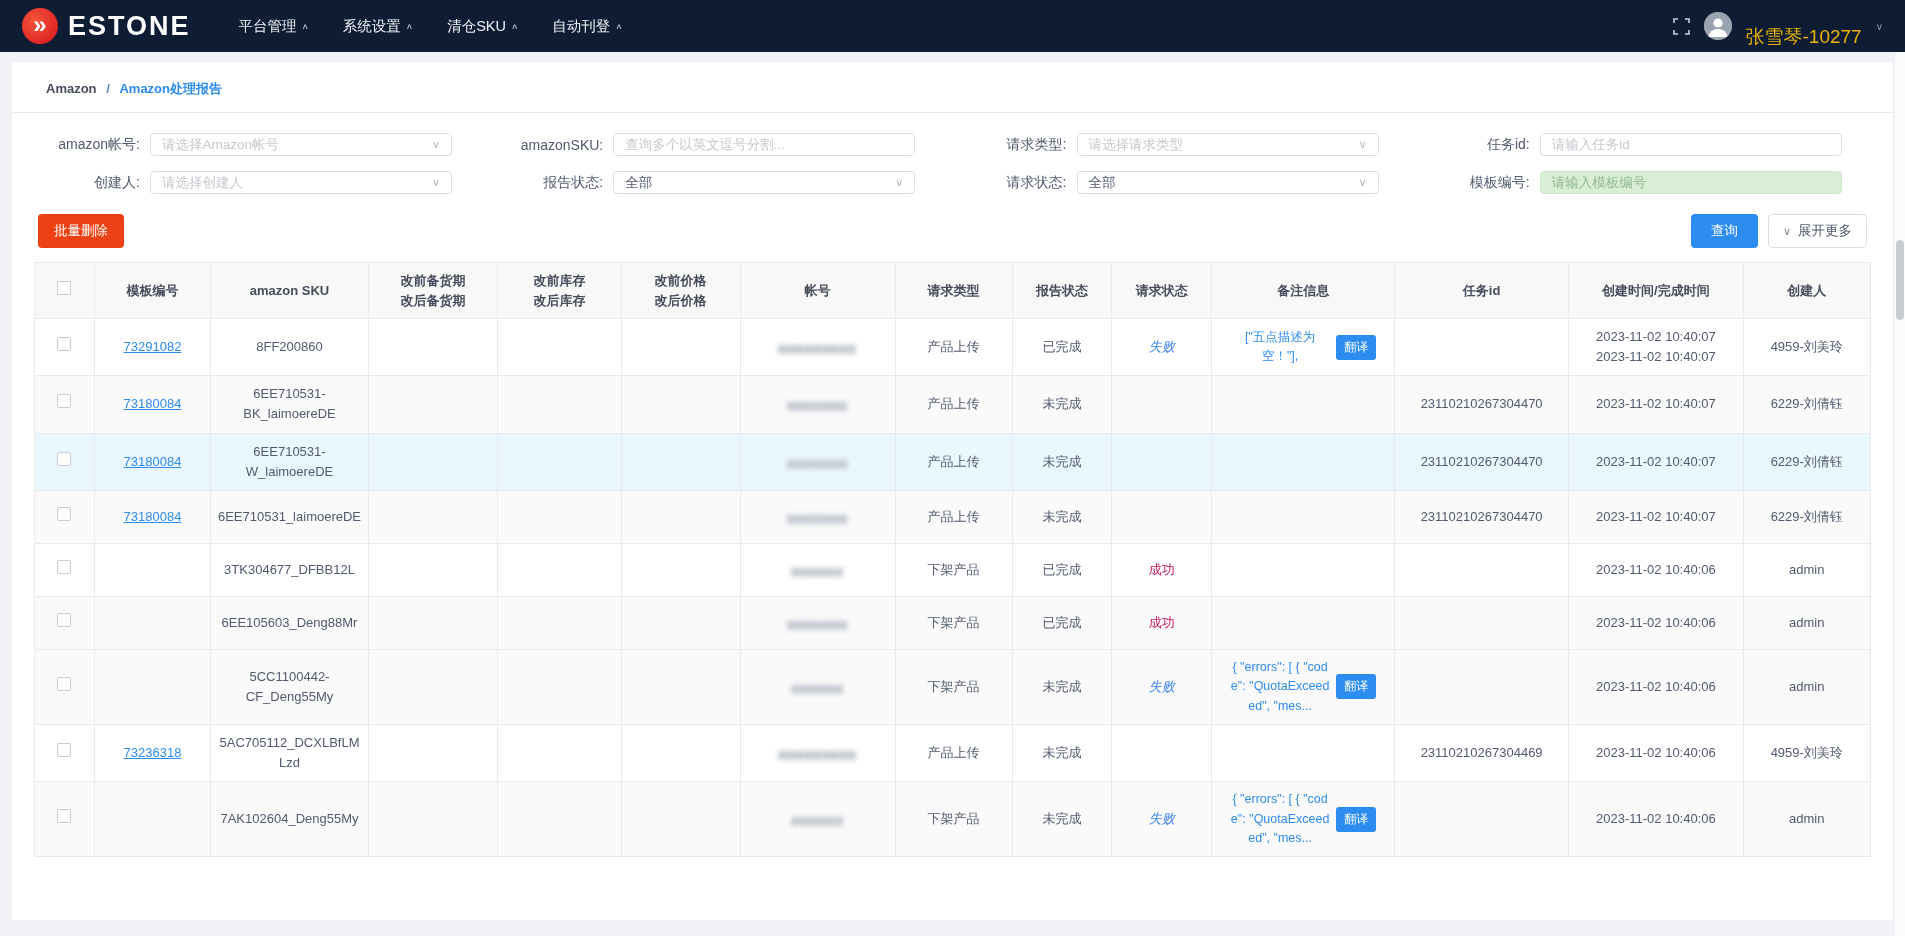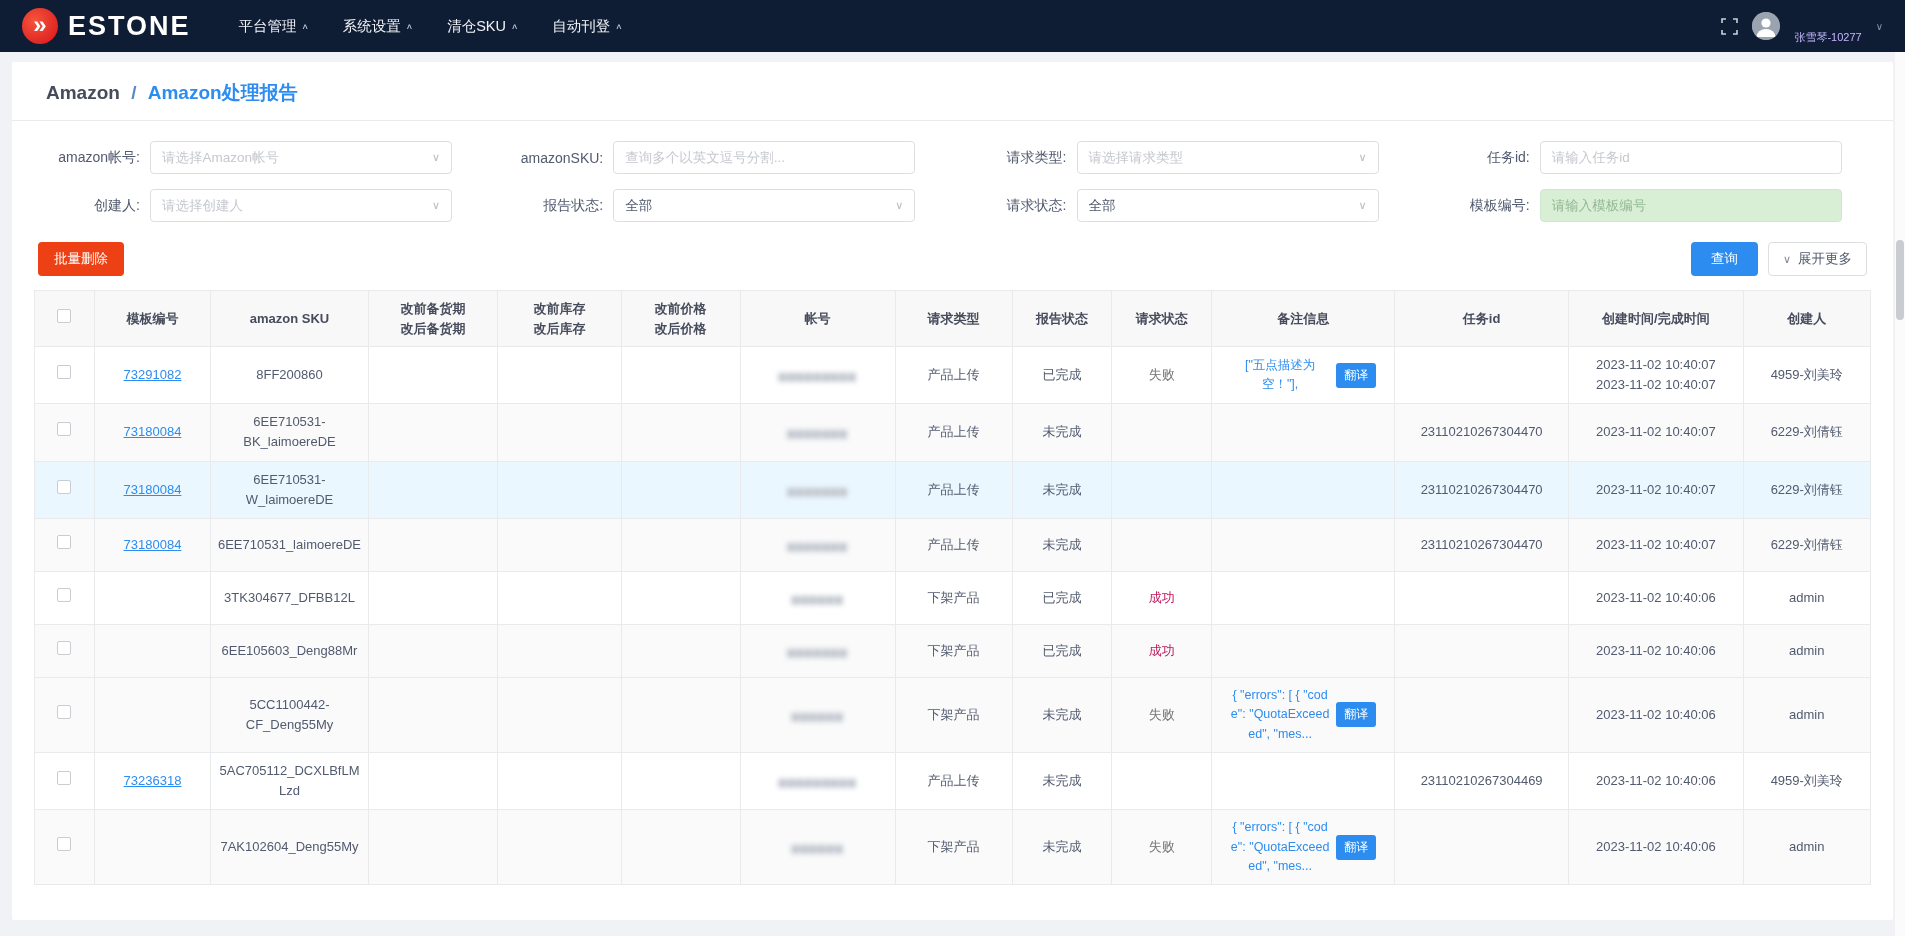--- a/index.html
+++ b/index.html
@@ -19,41 +19,41 @@
     background:radial-gradient(circle at 35% 35%, #f4543c, #d8141a);
     color:#fff; font-size:24px; font-weight:bold; line-height:34px; text-align:center;
   }
   .brand-name { font-size:27px; font-weight:bold; letter-spacing:2px; color:#fff; }
   .nav-menus { display:flex; gap:34px; flex:1; }
   .nav-item { color:#f2f4f8; font-size:14.5px; cursor:pointer; display:flex; align-items:center; gap:5px; }
   .caret-up { font-size:10px; color:#c3cad6; transform:scaleY(.8); }
   .nav-right { display:flex; align-items:center; gap:14px; }
   .fs-icon svg { display:block; }
   .avatar { width:28px; height:28px; border-radius:50%; overflow:hidden; background:#9aa3b0; }
-  .username { font-size:11px; color:#c4b5fd;margin-top:22px; }
+  .username { font-size:19px; color:#eab308;margin-top:22px; }
   .user-caret { color:#8b94a5; font-size:10px; }
   
   .card {
     margin:10px 12px 0; background:#fff; border-radius:2px;
     padding:18px 22px 16px; min-height:858px;
   }
-  .breadcrumb { font-size:19px; padding-left:12px; }
+  .breadcrumb { font-size:13px; padding-left:12px; }
   .crumb-root { color:#464c5b; font-weight:bold; }
   .crumb-sep { color:#5e87c7; margin:0 6px; font-weight:bold; }
   .crumb-cur { color:#2d8cf0; font-weight:bold; }
   .hr { border-bottom:1px solid #e8eaec; margin:14px -22px 0; }
   
   .filters {
     display:grid; grid-template-columns:repeat(4,1fr);
     column-gap:24px; row-gap:15px; margin:20px 4px 0;
   }
   .f-item { display:flex; align-items:center; }
   .f-label { width:112px; min-width:112px; text-align:right; padding-right:10px; color:#515a6e; }
   .ctrl {
-    flex:1; max-width:302px; height:33px; border:1px solid #dcdee2; border-radius:4px;
+    flex:1; max-width:302px; height:23px; border:1px solid #dcdee2; border-radius:4px;
     background:#fff; display:flex; align-items:center; justify-content:space-between;
     padding:0 11px; font-size:13.5px; cursor:pointer;
   }
   .ctrl .ph { color:#c5c8ce; }
   .ctrl .val { color:#515a6e; }
   .ctrl .dd { color:#b6bac2; font-size:11px; }
   input.ctrl { cursor:text; color:#515a6e; }
   input.ctrl::placeholder { color:#c5c8ce; }
   input.ctrl.green { background:#d8efd6; border-color:#cfe8cd; }
   input.ctrl.green::placeholder { color:#93b894; }
@@ -75,21 +75,21 @@
     padding:8px 5px; vertical-align:middle; word-break:break-word;
   }
   table.report th { background:#f8f8f9; color:#464c5b; font-weight:bold; height:46px; line-height:1.5; }
   table.report td { height:53px; line-height:1.55; }
   tr.stripe { background:#fafafa; }
   tr.hl { background:#ebf7ff !important; }
   .chk { width:14px; height:14px; border:1px solid #c9ccd3; border-radius:2px; background:#fff;
          display:inline-block; cursor:pointer; }
   a.tpl-link { color:#2d8cf0; text-decoration:underline; cursor:pointer; }
   .blur-txt { color:#c2c7cf; filter:blur(2.5px); font-size:10px; letter-spacing:1px; user-select:none; }
-  .st-red { color:#737373; }
+  .st-red { color:#3b82f6;font-style:italic; }
   .st-green { color:#be185d; }
   .remark-wrap { display:flex; align-items:center; justify-content:center; gap:6px; }
   .remark-text { color:#2d8cf0; font-size:12.5px; max-width:100px; word-break:break-all; text-align:center; }
   .btn-translate { background:#2d8cf0; color:#fff; border:none; border-radius:3px; font-size:12px;
                    padding:4px 8px; cursor:pointer; flex:0 0 auto; font-family:inherit; }
   .time-line { white-space:nowrap; }
   
   .scrollbar { position:fixed; top:52px; right:0; bottom:0; width:10px; background:#fbfbfb; }
   .scroll-thumb { position:absolute; right:1px; top:188px; width:8px; height:80px;
                   background:#c9ccd1; border-radius:4px; cursor:grab; }

